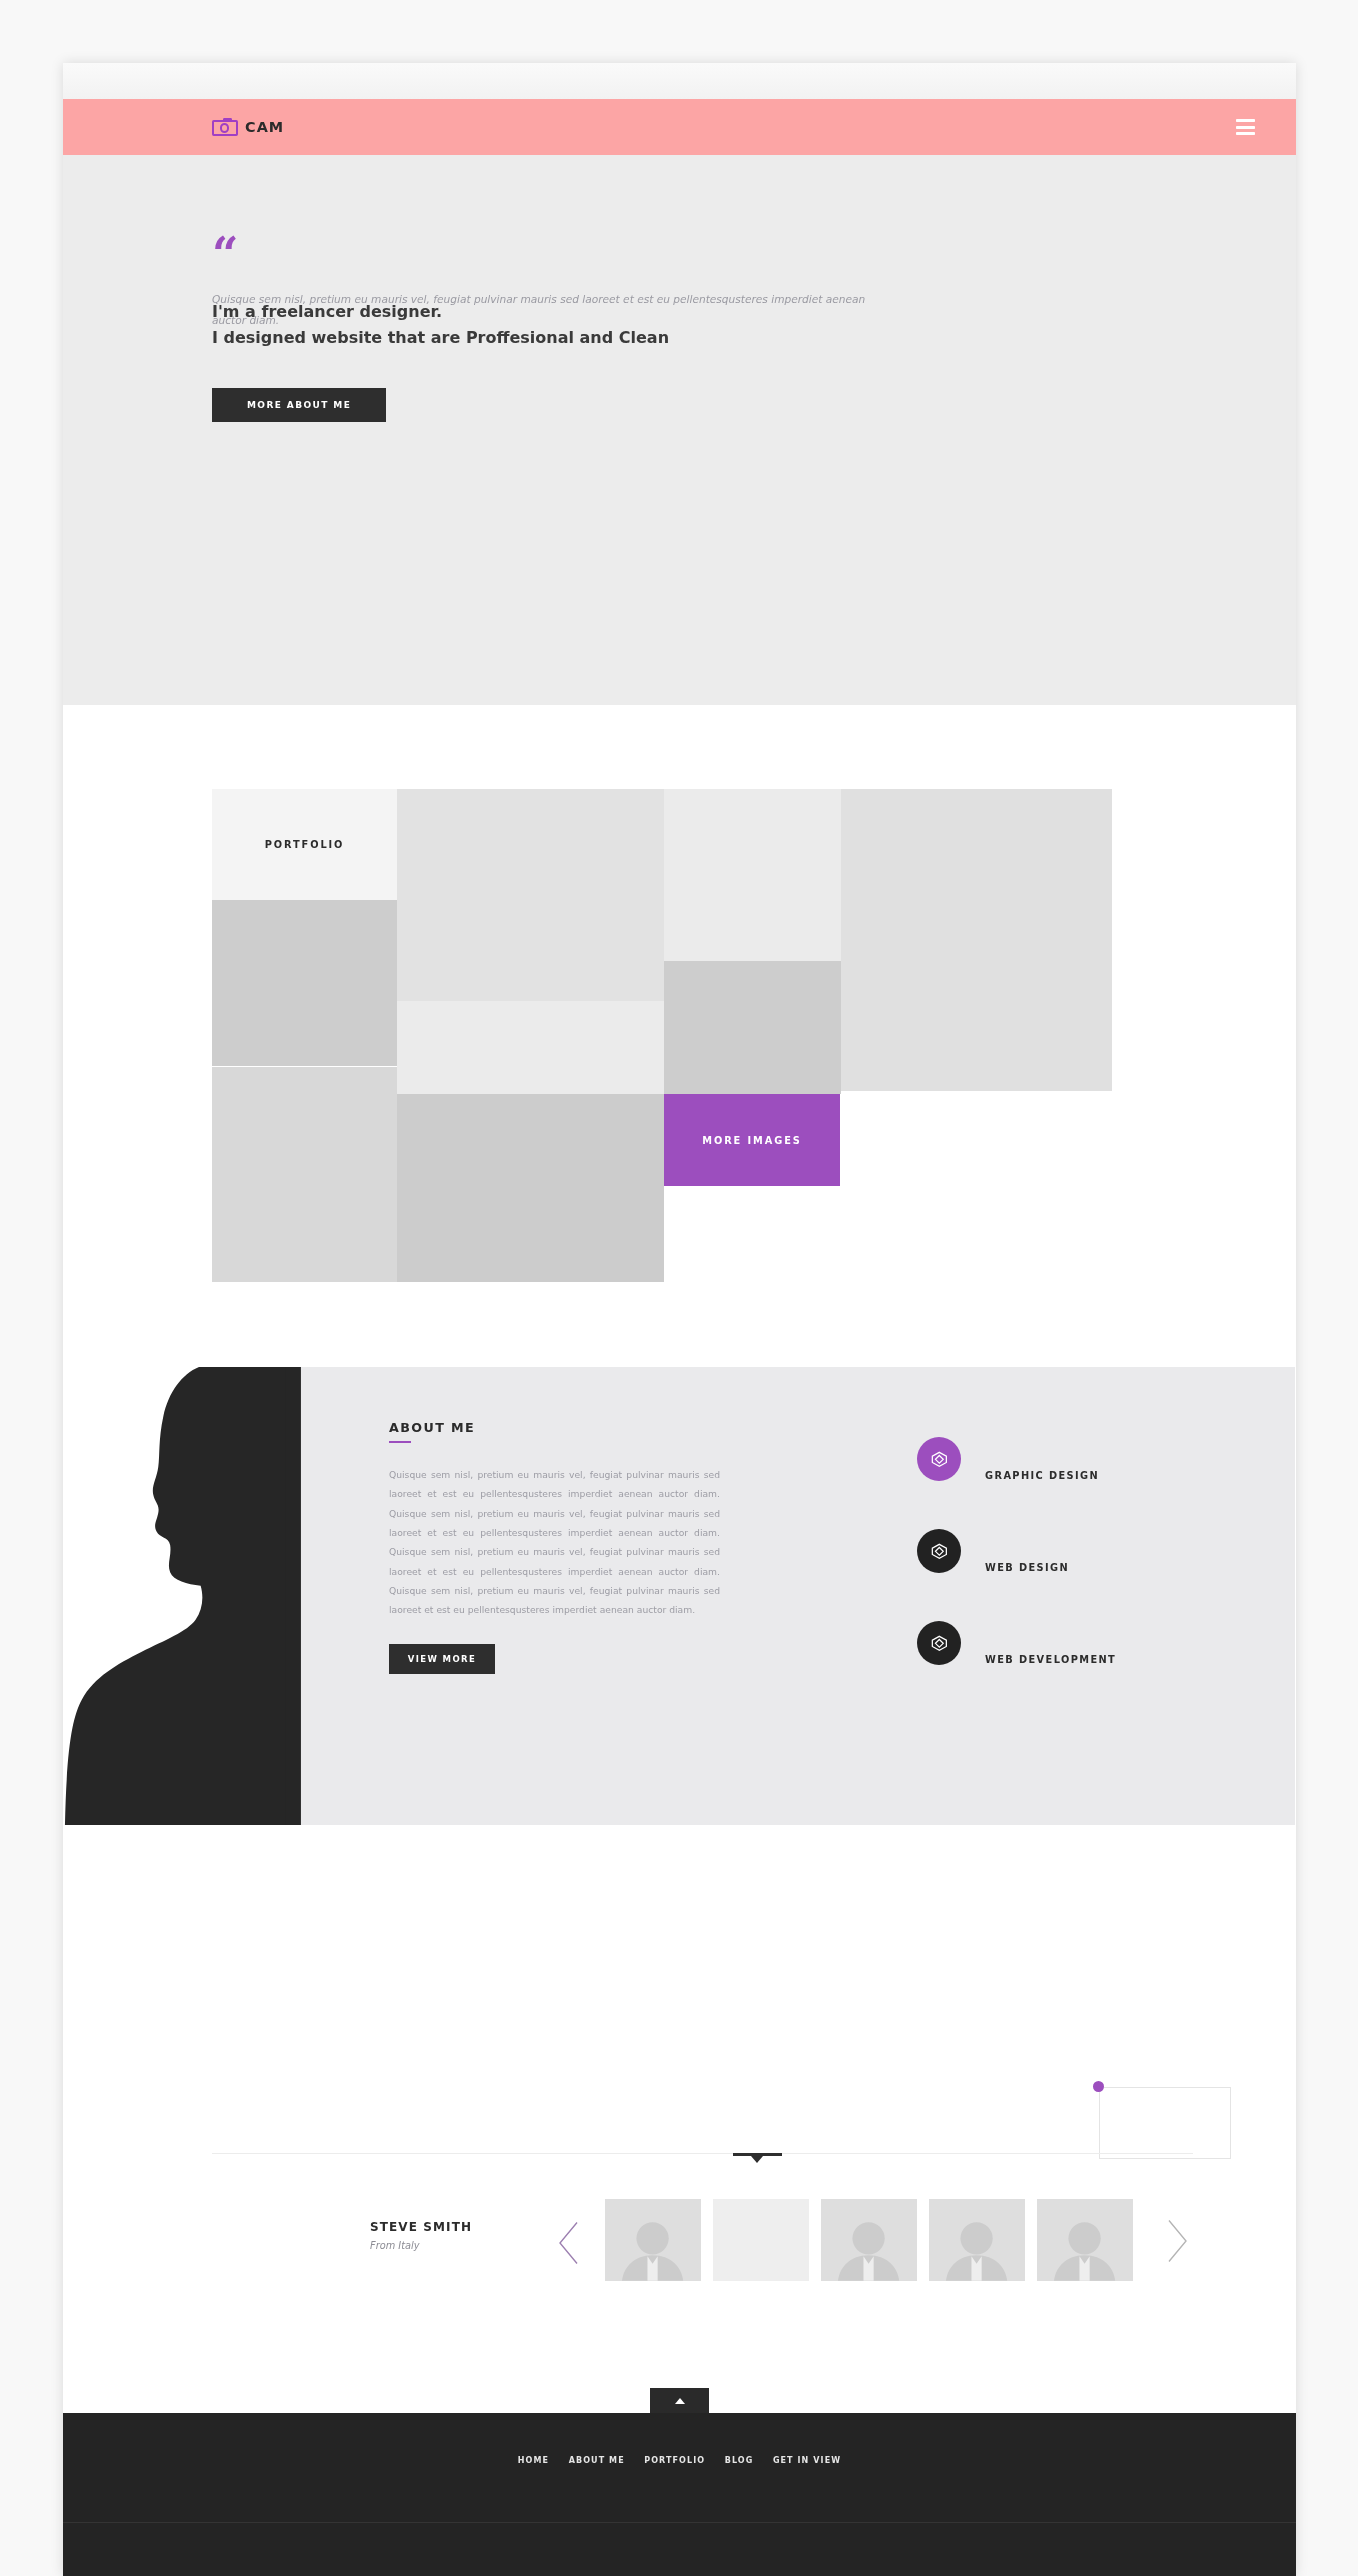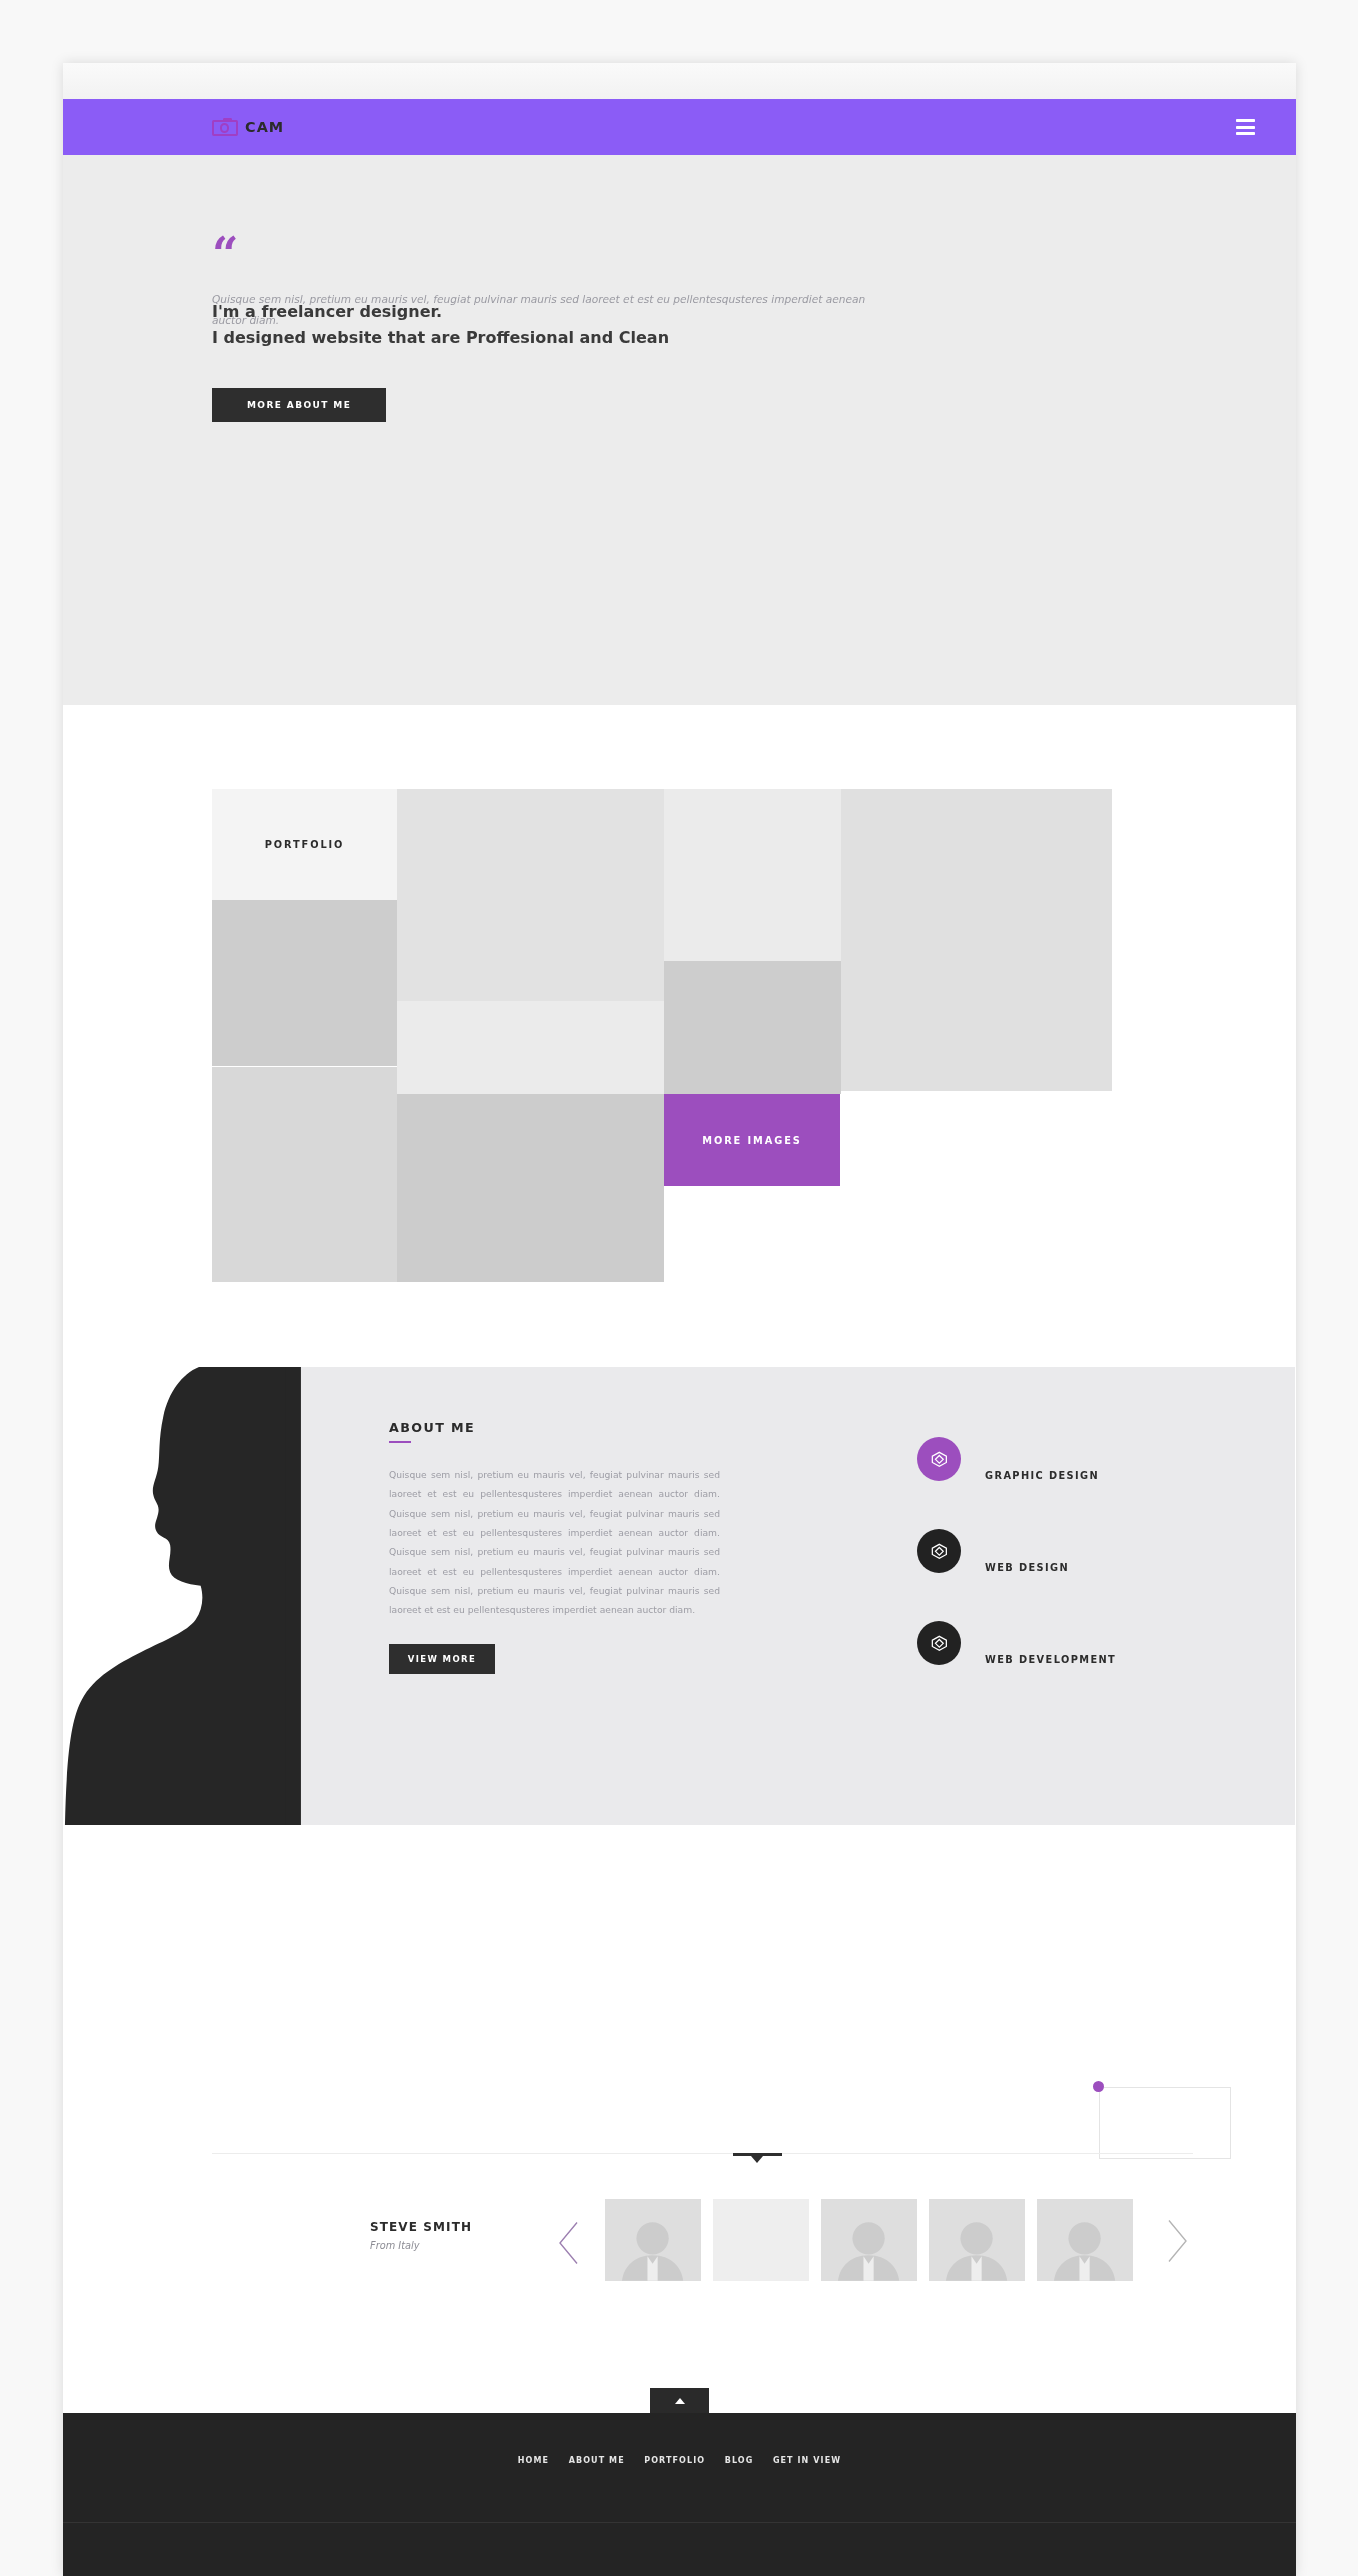--- a/index.html
+++ b/index.html
@@ -19,21 +19,21 @@
     box-shadow:0 0 12px rgba(0,0,0,0.13);
   }
   .frame-topstrip {
     position:absolute; left:0; top:0; width:100%; height:36px;
     background:linear-gradient(180deg,#fafafa 0%,#f2f2f2 100%);
   }
 
   
   .site-header {
     position:absolute; left:0; top:36px; width:100%; height:56px;
-    background:#8b5cf6;
+    background:#fca5a5;
     display:flex; align-items:center; justify-content:space-between;
     padding:0 41px 0 149px;
   }
   .logo { display:flex; align-items:center; gap:7.6px; }
   .cam-icon { width:25.5px; height:18.7px; position:relative; }
   .cam-icon .body {
     position:absolute; left:0; bottom:0; width:25.5px; height:16px;
     border:2.2px solid #a03fc4; border-radius:1.7px; background:transparent;
   }
   .cam-icon .bump {

